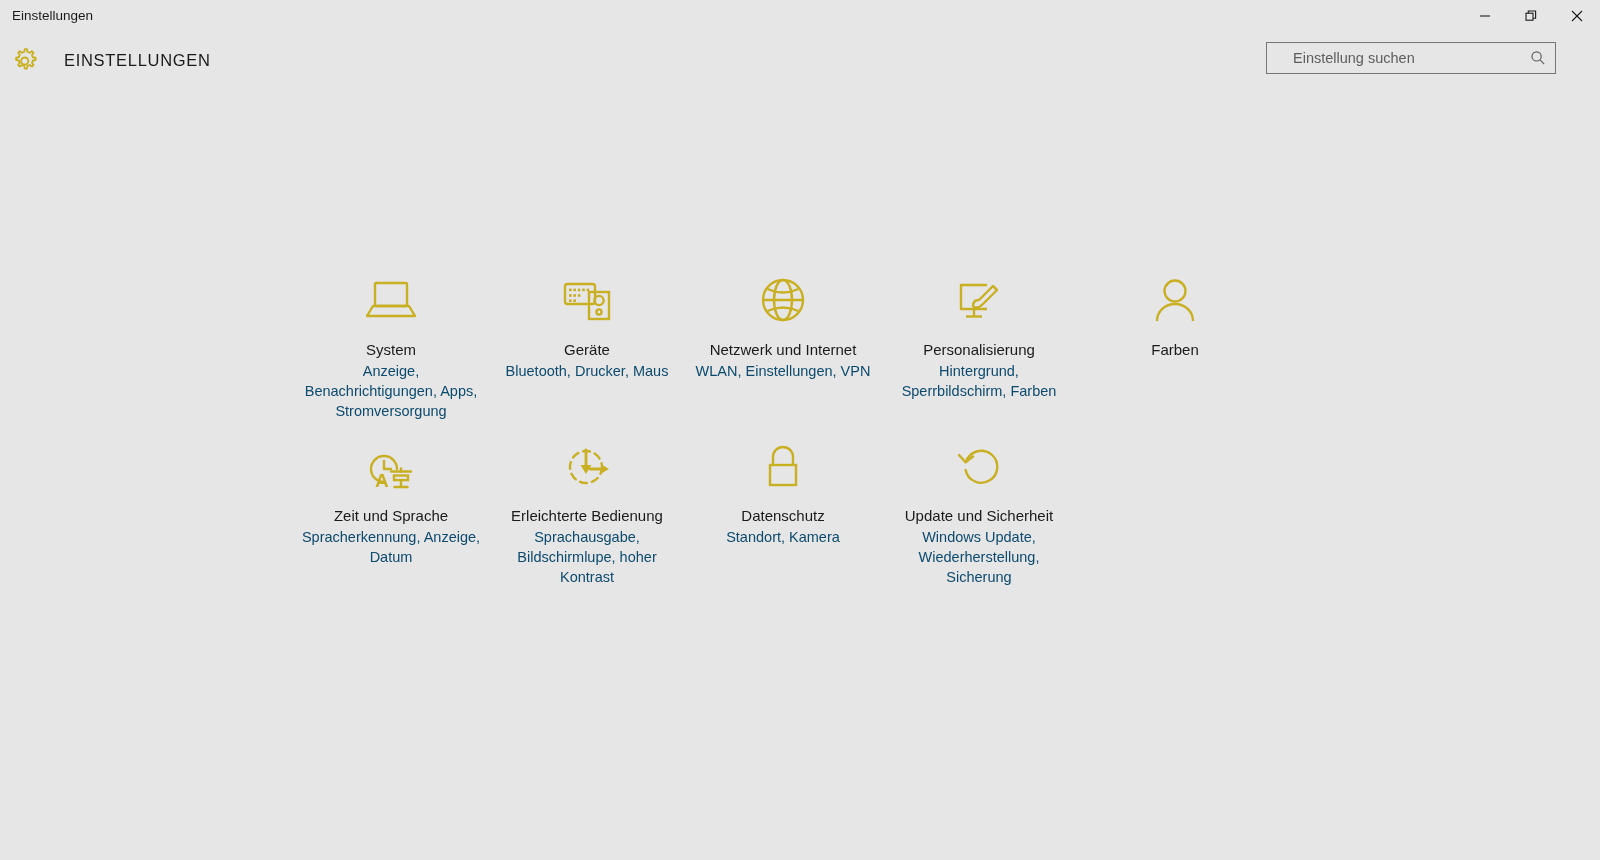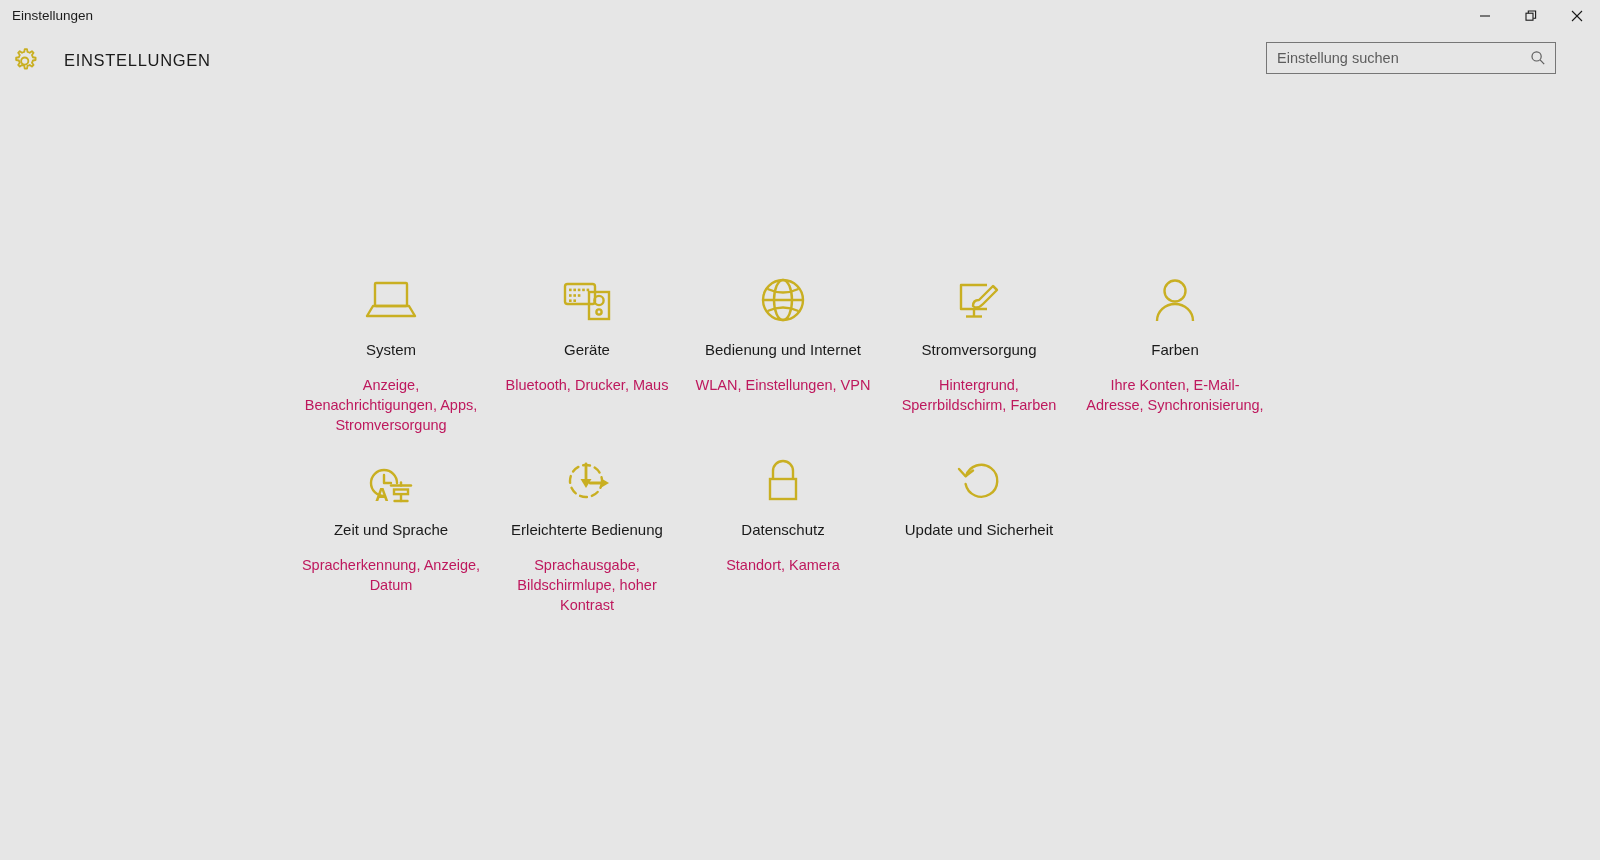--- a/index.html
+++ b/index.html
@@ -80,21 +80,21 @@
     width: 290px;
     height: 32px;
   }
   .search-box {
     width: 100%;
     height: 100%;
     border: 1.6px solid #767676;
     background: #e6e6e6;
     display: flex;
     align-items: center;
-    padding: 0 6px 0 10px;
+    padding: 0 6px 0 26px;
   }
   .search-box input {
     flex: 1;
     border: none;
     outline: none;
     background: transparent;
     font-family: "Liberation Sans", sans-serif;
     font-size: 14.5px;
     color: #1a1a1a;
     height: 100%;
@@ -139,23 +139,23 @@
   }
   .cat-title {
     margin-top: 8px;
     font-size: 15px;
     color: #1a1a1a;
     text-align: center;
     line-height: 19px;
     white-space: nowrap;
   }
   .cat-desc {
-    margin-top: 16px;
+    margin-top: 2px;
     font-size: 14.5px;
-    color: #be185d;
+    color: #0c4a6e;
     text-align: center;
     line-height: 20px;
     width: 186px;
   }
 </style>
 </head>
 <body>
 
 <div class="titlebar">
   <div class="titlebar-caption">Einstellungen</div>
@@ -252,47 +252,46 @@
     <div class="cat">
       <div class="cat-icon">
         <svg width="56" height="52" viewBox="0 0 56 52">
           <circle cx="28" cy="25" r="20" fill="none" stroke="#c9af22" stroke-width="2.4"></circle>
           <ellipse cx="28" cy="25" rx="9" ry="20" fill="none" stroke="#c9af22" stroke-width="2.4"></ellipse>
           <line x1="8" y1="25" x2="48" y2="25" stroke="#c9af22" stroke-width="2.4"></line>
           <path d="M12.5 14 Q28 21 43.5 14" fill="none" stroke="#c9af22" stroke-width="2.4"></path>
           <path d="M12.5 36 Q28 29 43.5 36" fill="none" stroke="#c9af22" stroke-width="2.4"></path>
         </svg>
       </div>
-      <div class="cat-title">Bedienung und Internet</div>
+      <div class="cat-title">Netzwerk und Internet</div>
       <div class="cat-desc">WLAN, Einstellungen, VPN</div>
     </div>
 
     <div class="cat">
       <div class="cat-icon">
         <svg width="56" height="52" viewBox="0 0 56 52">
           <polyline points="36,10 10,10 10,34 36,34" fill="none" stroke="#c9af22" stroke-width="2.4" stroke-linejoin="round"></polyline>
           <line x1="23" y1="34" x2="23" y2="41" stroke="#c9af22" stroke-width="2.4"></line>
           <line x1="15" y1="41.5" x2="31" y2="41.5" stroke="#c9af22" stroke-width="2.4"></line>
           <path d="M22 31 q0 -6 6 -6 l14 -14 4 4 -14 14 q-6 6 -10 2 z" fill="none" stroke="#c9af22" stroke-width="2.4" stroke-linejoin="round"></path>
           <line x1="42" y1="11" x2="46" y2="15" stroke="#c9af22" stroke-width="2.4"></line>
         </svg>
       </div>
-      <div class="cat-title">Stromversorgung</div>
+      <div class="cat-title">Personalisierung</div>
       <div class="cat-desc">Hintergrund, Sperrbildschirm, Farben</div>
     </div>
 
     <div class="cat">
       <div class="cat-icon">
         <svg width="56" height="52" viewBox="0 0 56 52">
           <circle cx="28" cy="16" r="10.5" fill="none" stroke="#c9af22" stroke-width="2.4"></circle>
           <path d="M10 46 a18 17 0 0 1 36 0" fill="none" stroke="#c9af22" stroke-width="2.4"></path>
         </svg>
       </div>
       <div class="cat-title">Farben</div>
-      <div class="cat-desc">Ihre Konten, E-Mail-Adresse, Synchronisierung,</div>
     </div>
 
   </div>
 
   <div class="grid-row row2">
 
     <div class="cat">
       <div class="cat-icon">
         <svg width="56" height="52" viewBox="0 0 56 52">
           <path d="M34 28 a13 13 0 1 0 -13 13" fill="none" stroke="#c9af22" stroke-width="2.4" stroke-linecap="round"></path>
@@ -337,19 +336,20 @@
     </div>
 
     <div class="cat">
       <div class="cat-icon">
         <svg width="56" height="52" viewBox="0 0 56 52">
           <path d="M15 21 A16 16 0 1 1 14.6 29" fill="none" stroke="#c9af22" stroke-width="2.4" stroke-linecap="round"></path>
           <polyline points="8,14 14.5,21.2 22,15.5" fill="none" stroke="#c9af22" stroke-width="2.4" stroke-linejoin="round" stroke-linecap="round"></polyline>
         </svg>
       </div>
       <div class="cat-title">Update und Sicherheit</div>
+      <div class="cat-desc">Windows Update, Wiederherstellung, Sicherung</div>
     </div>
 
     <div class="cat"></div>
 
   </div>
 
 </div>
 
 </body></html>

